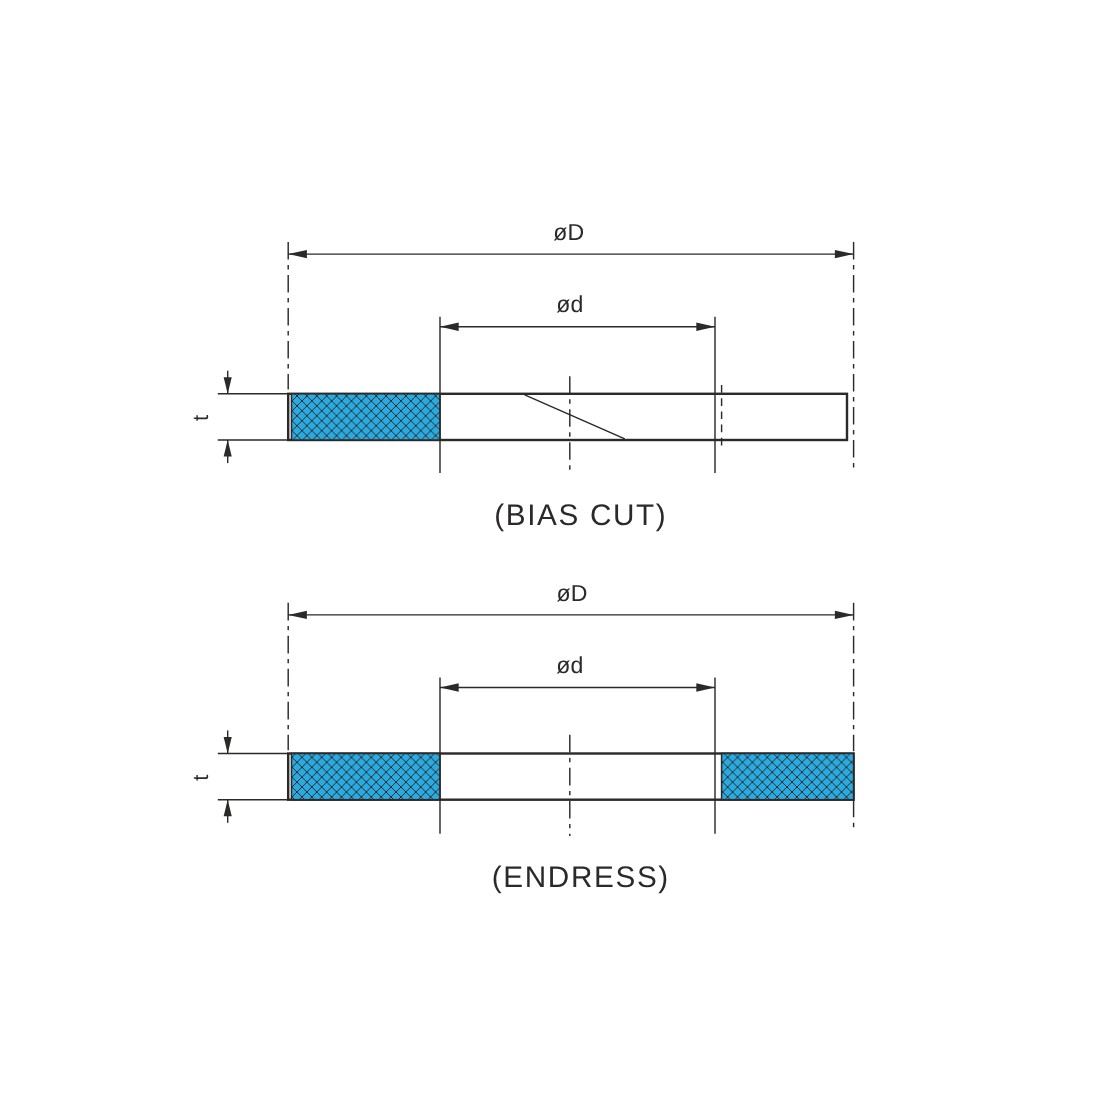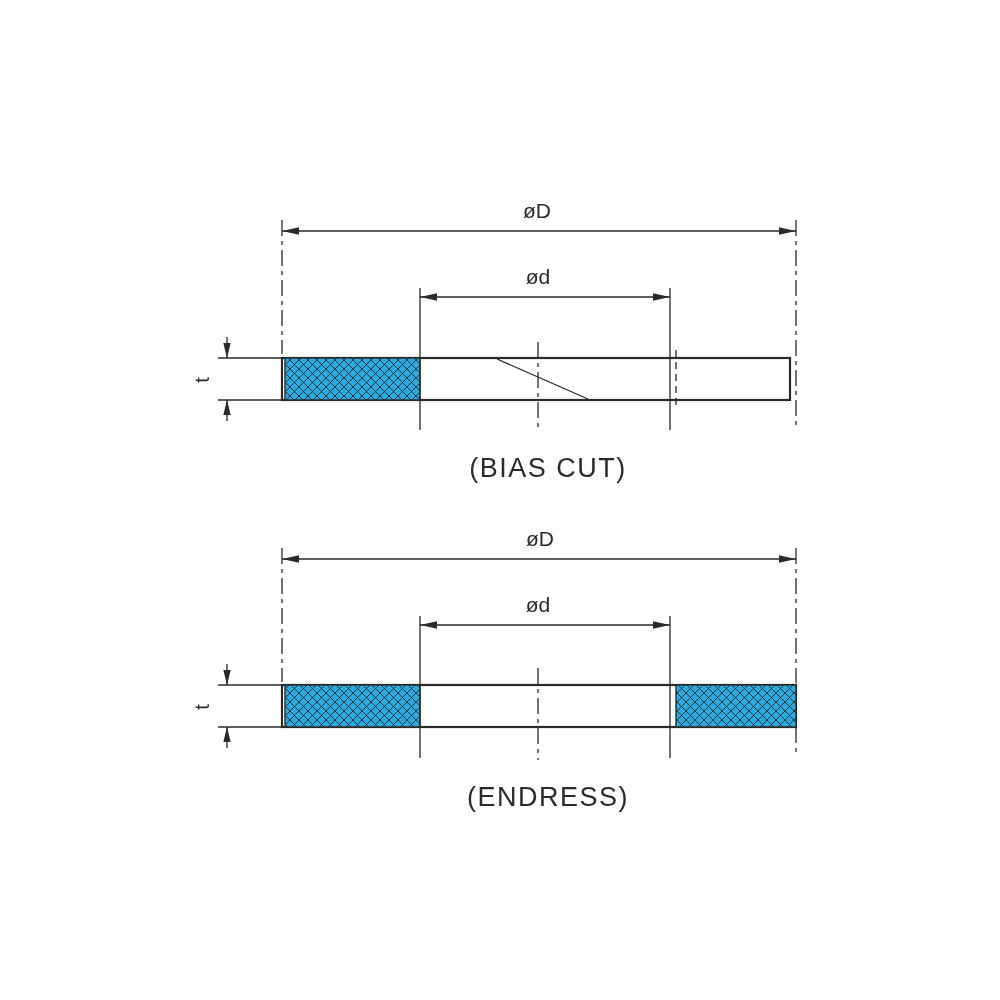--- a/index.html
+++ b/index.html
@@ -1,21 +1,21 @@
 <!DOCTYPE html>
 <html style="--bg: #ffffff; --line: #2b2a29; --hatch-fill: #29abe2; --hatch-line: #2b2a29;"><head>
 <meta charset="utf-8">
 <style>
   html,body{margin:0;padding:0;}
   body{
     width:1000px;height:1000px;
     background:var(--bg,#ffffff);
     font-family:"Liberation Sans", sans-serif;
   }
-  .canvas{width:884px;height:1000px;position:relative;background:var(--bg,#ffffff);padding-left:20px;}
+  .canvas{width:884px;height:1000px;position:relative;background:var(--bg,#ffffff);}
   svg{display:block;}
   svg text{fill:var(--line,#2b2a29);}
   .thin{stroke:var(--line,#2b2a29);stroke-width:1.3;fill:none;stroke-linecap:butt;}
   .thick{stroke:var(--line,#2b2a29);stroke-width:2.2;fill:none;}
   .dashdot{stroke-dasharray:16 5 4 5;}
   .hidden-dash{stroke-dasharray:7 5;}
   .arrow{fill:var(--line,#2b2a29);stroke:none;}
   .part-face{fill:var(--bg,#ffffff);}
   .hatch{fill:url(#crosshatch);stroke:var(--line,#2b2a29);stroke-width:1.4;}
   .dim-label{font-size:21px;}

